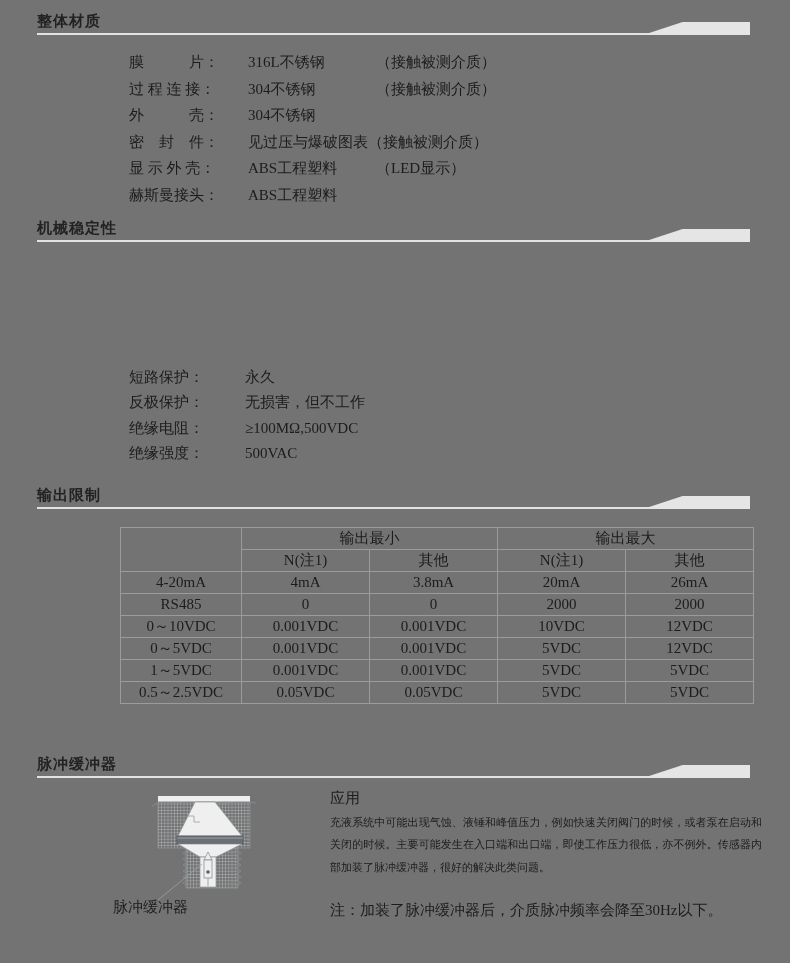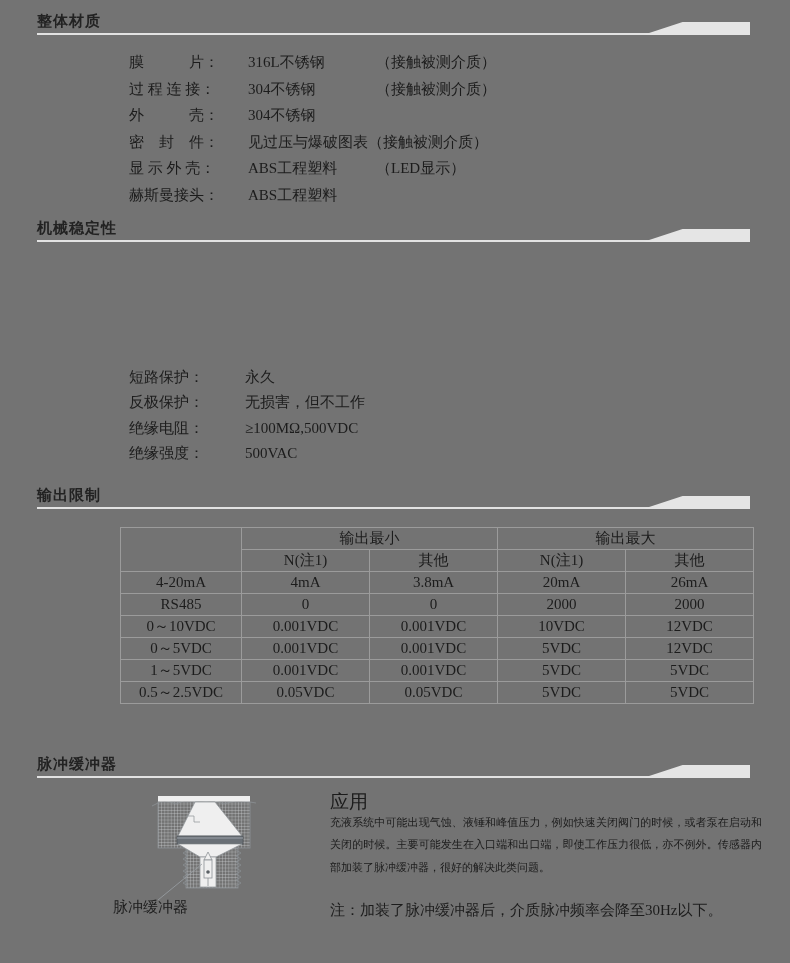--- a/index.html
+++ b/index.html
@@ -47,21 +47,21 @@
   }
   .otable td,.otable th{
     border:1px solid #9b9b9b;
     text-align:center;vertical-align:middle;
     height:21px;padding:0;font-weight:normal;
     overflow:hidden;white-space:nowrap;
   }
   .c0{width:120px;} .cN{width:127px;}
   .footnote{position:absolute;left:122px;top:704px;font-size:14.5px;}
   
-  .app-head{position:absolute;left:330px;top:789px;font-size:19px;}
+  .app-head{position:absolute;left:330px;top:789px;font-size:15px;}
   .app-para{
     position:absolute;left:330px;top:811px;width:432px;
     font-size:11px;line-height:22.4px;text-align:justify;
   }
   .pulse-note{position:absolute;left:330px;top:901px;font-size:15px;white-space:nowrap;}
   .diagram{position:absolute;left:142px;top:794px;}
   .diagram-caption{position:absolute;left:113px;top:898px;font-size:15px;}
 </style>
 </head>
 <body>

